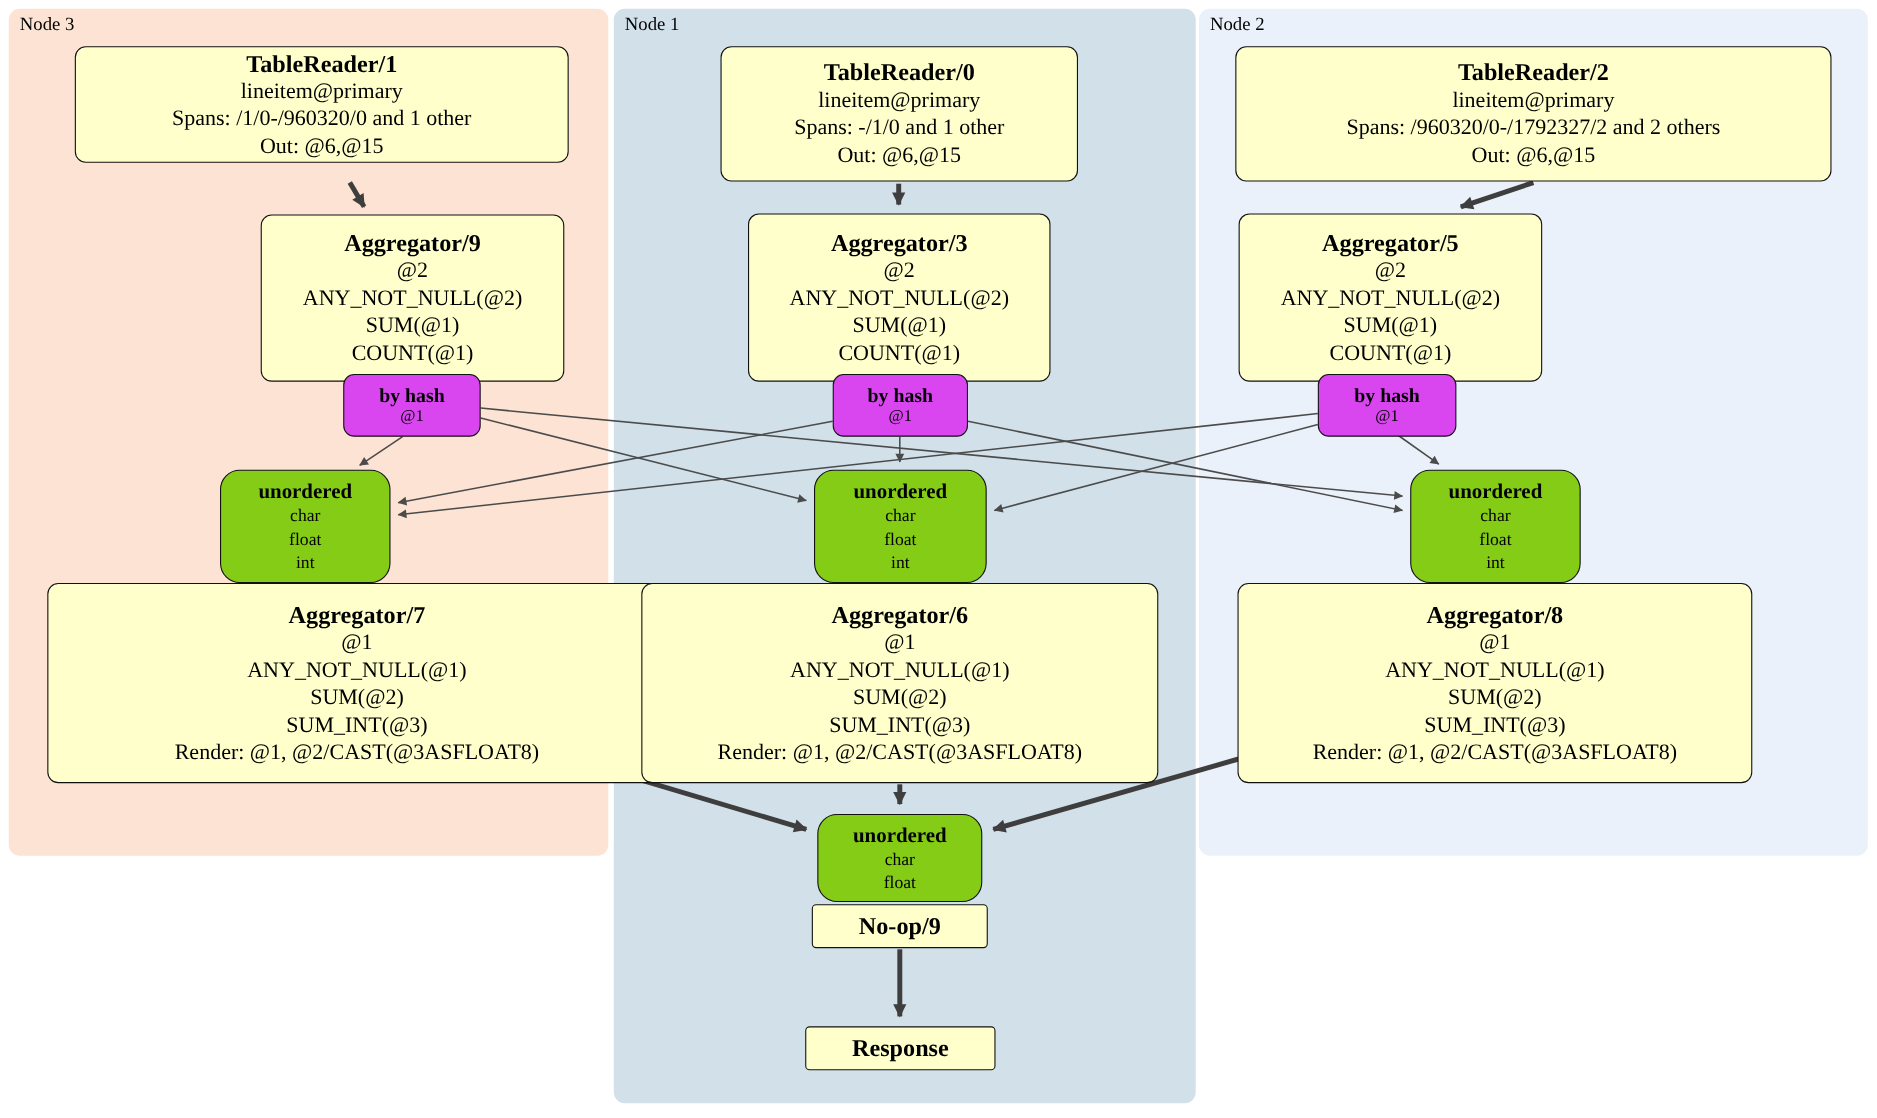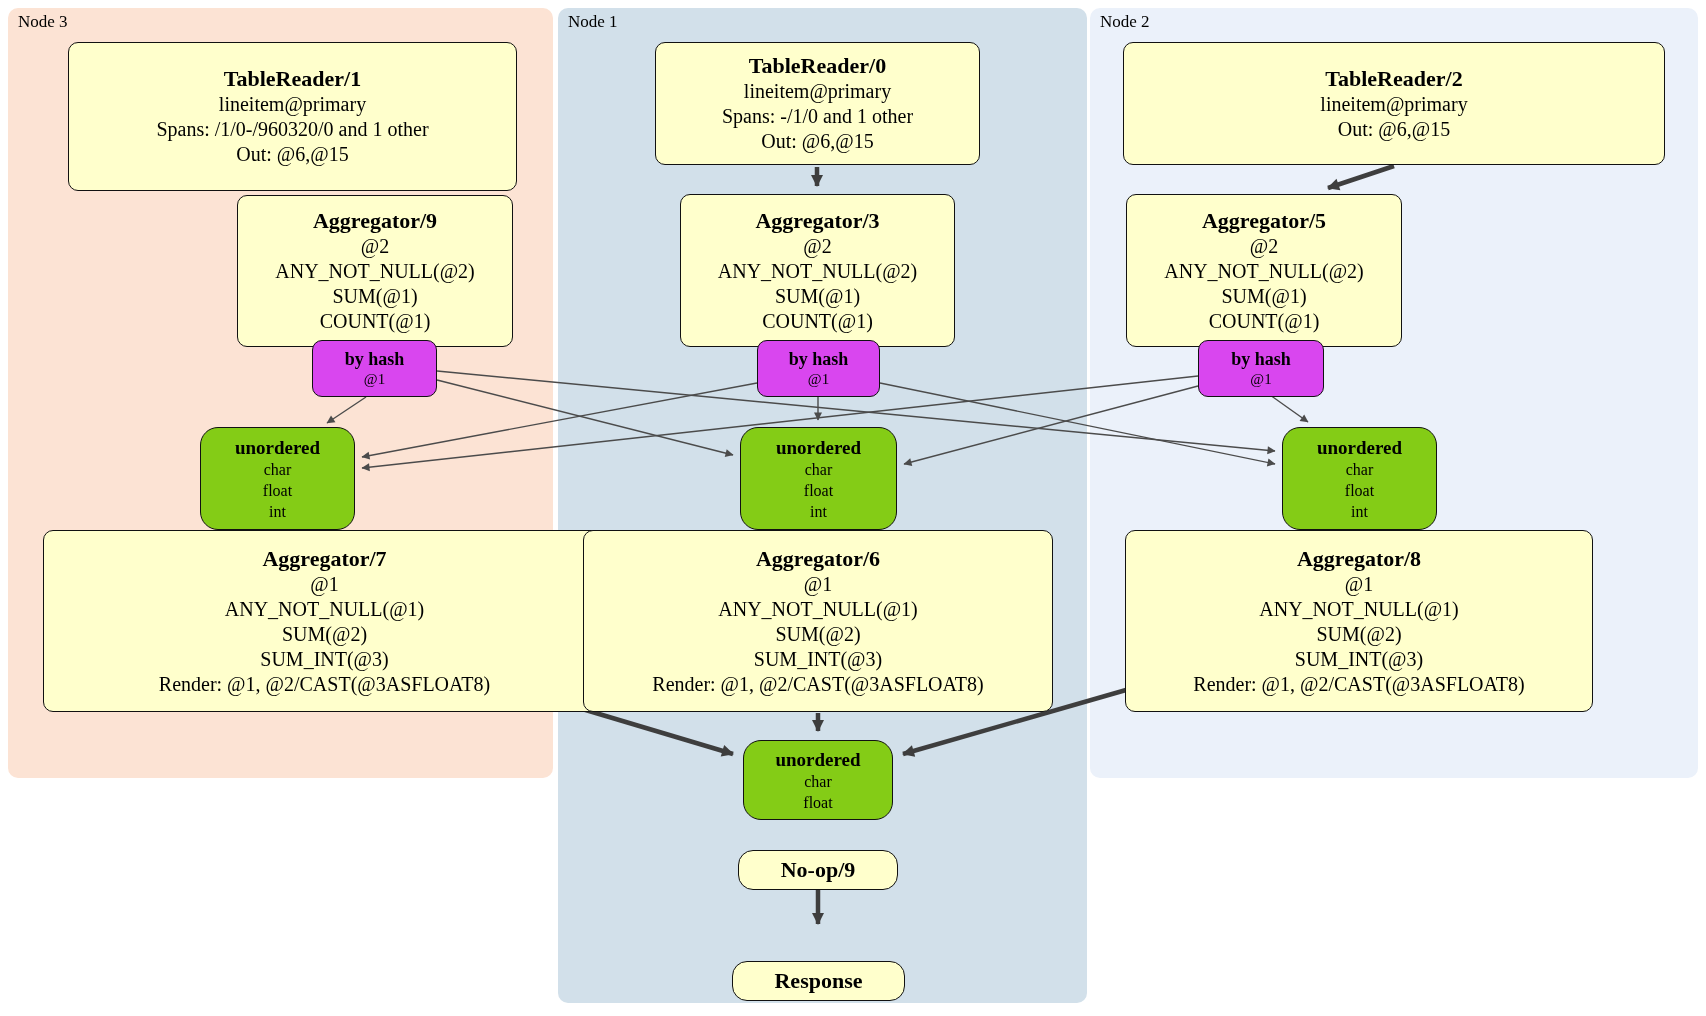--- a/index.html
+++ b/index.html
@@ -23,21 +23,21 @@
     text-align:center;padding:4px 10px;
   }
   .box .bt{font-size:22px;font-weight:bold;line-height:26px;white-space:nowrap;}
   .box .bl{font-size:20px;line-height:25px;white-space:nowrap;}
   .router{background:#d946ef;border-radius:10px;}
   .router .bt{font-size:18px;line-height:22px;}
   .router .bl{font-size:15px;line-height:19px;}
   .sync{background:#84cc16;border-radius:18px;}
   .sync .bt{font-size:19px;line-height:23px;}
   .sync .bl{font-size:16px;line-height:21px;}
-  .small-yellow{border-radius:15px;margin-top:28px;}
+  .small-yellow{border-radius:4px;}
 </style>
 </head>
 <body>
 
 <div id="canvas">
 
   <div class="panel" id="panel-node3"></div>
   <div class="panel" id="panel-node1"></div>
   <div class="panel" id="panel-node2"></div>
   <div class="panel-label" id="label-node3">Node 3</div>
@@ -70,21 +70,21 @@
       <path d="M437,371 L1275,451" marker-end="url(#arrowSmall)"></path>
       <path d="M757,383 L362,457" marker-end="url(#arrowSmall)"></path>
       <path d="M818,397 L818,420" marker-end="url(#arrowSmall)"></path>
       <path d="M880,383 L1275,464" marker-end="url(#arrowSmall)"></path>
       <path d="M1198,376 L362,468" marker-end="url(#arrowSmall)"></path>
       <path d="M1198,386 L904,464" marker-end="url(#arrowSmall)"></path>
       <path d="M1270,395 L1308,422" marker-end="url(#arrowSmall)"></path>
     </g>
   </svg>
 
-  <div class="box" style="left:68px;top:42px;width:449px;height:149px">
+  <div class="box" style="left:68px;top:42px;width:449px;height:106px">
     <div class="bt">TableReader/1</div>
     <div class="bl">lineitem@primary</div>
     <div class="bl">Spans: /1/0-/960320/0 and 1 other</div>
     <div class="bl">Out: @6,@15</div>
   </div>
   <div class="box" style="left:237px;top:195px;width:276px;height:152px">
     <div class="bt">Aggregator/9</div>
     <div class="bl">@2</div>
     <div class="bl">ANY_NOT_NULL(@2)</div>
     <div class="bl">SUM(@1)</div>
@@ -117,20 +117,21 @@
     <div class="bl">@1</div>
     <div class="bl">ANY_NOT_NULL(@1)</div>
     <div class="bl">SUM(@2)</div>
     <div class="bl">SUM_INT(@3)</div>
     <div class="bl">Render: @1, @2/CAST(@3ASFLOAT8)</div>
   </div>
 
   <div class="box" style="left:1123px;top:42px;width:542px;height:123px">
     <div class="bt">TableReader/2</div>
     <div class="bl">lineitem@primary</div>
+    <div class="bl">Spans: /960320/0-/1792327/2 and 2 others</div>
     <div class="bl">Out: @6,@15</div>
   </div>
   <div class="box" style="left:1126px;top:194px;width:276px;height:153px">
     <div class="bt">Aggregator/5</div>
     <div class="bl">@2</div>
     <div class="bl">ANY_NOT_NULL(@2)</div>
     <div class="bl">SUM(@1)</div>
     <div class="bl">COUNT(@1)</div>
   </div>
   <div class="box" style="left:1125px;top:530px;width:468px;height:182px">

